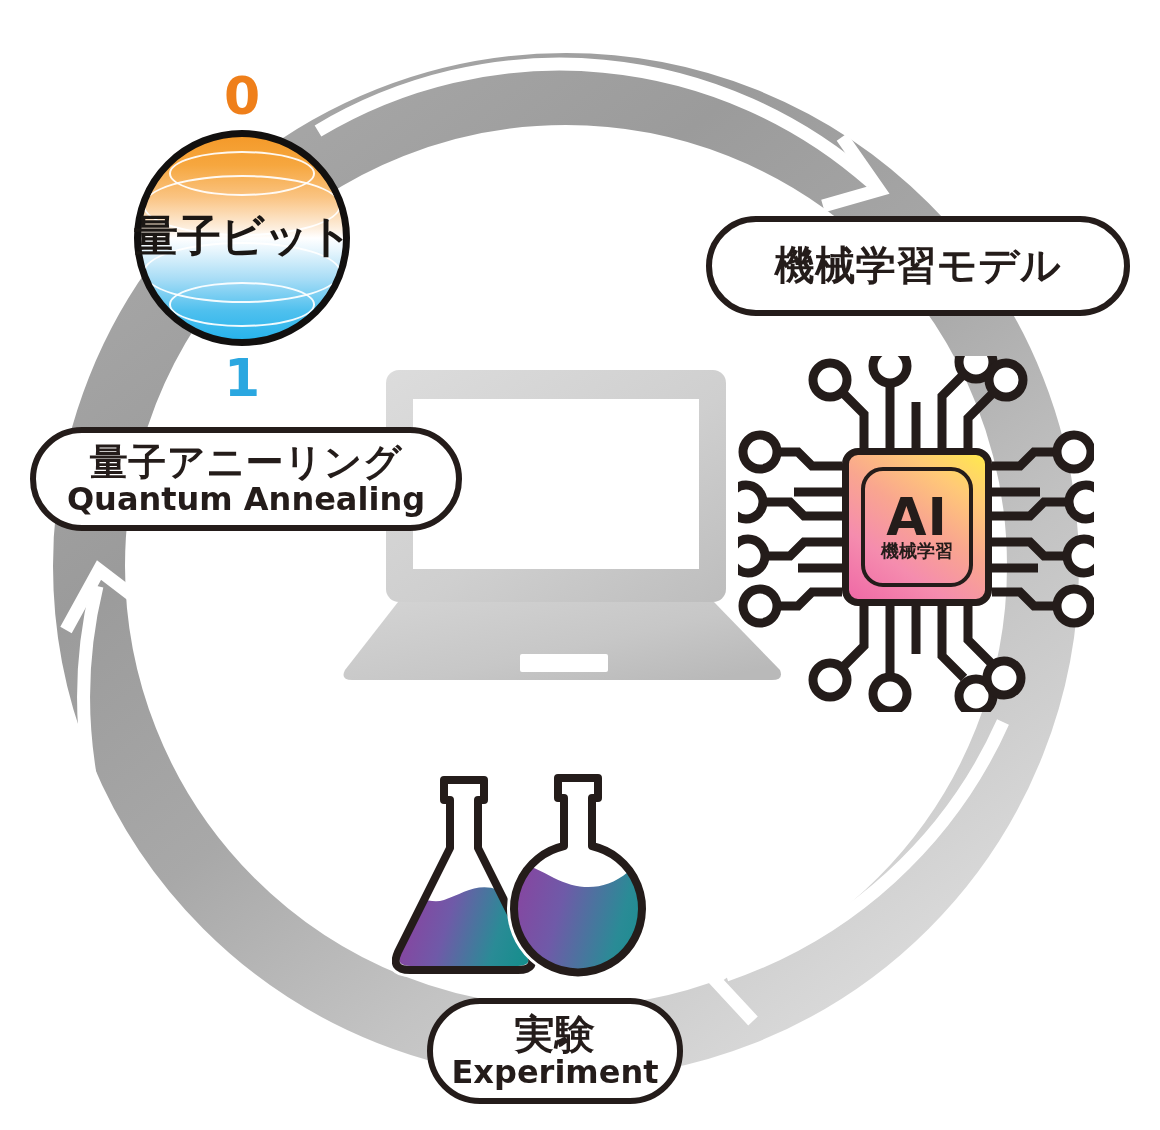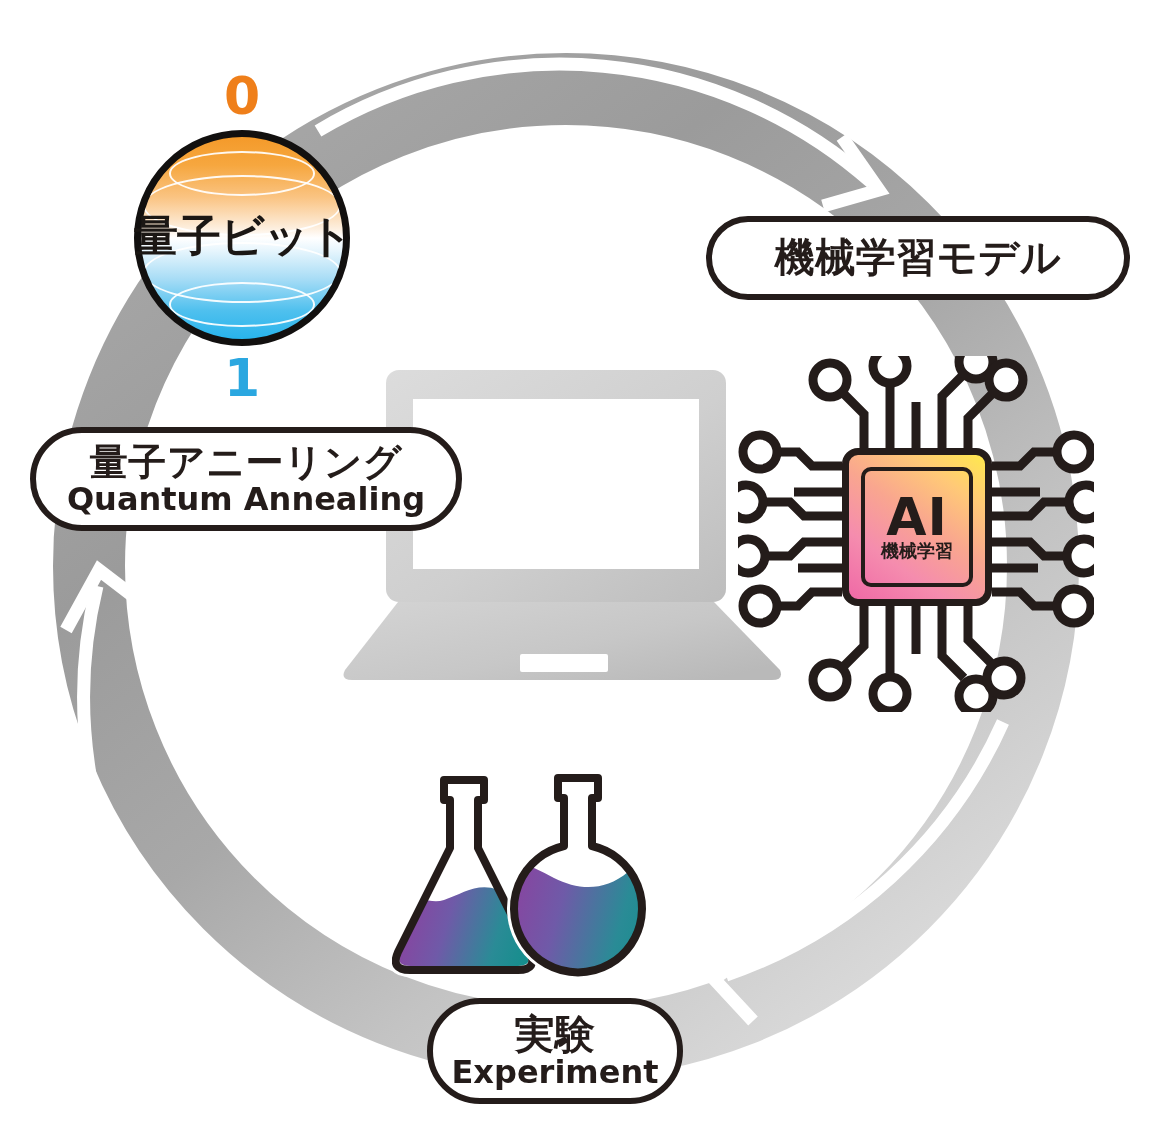--- a/index.html
+++ b/index.html
@@ -32,21 +32,21 @@
   .pill .jp{
     font-weight:700;
     letter-spacing:0.5px;
     white-space:nowrap;
   }
   .pill .en{
     font-weight:700;
     white-space:nowrap;
   }
 
-  #pill-ml{ left:706px; top:216px; width:424px; height:84px; }
+  #pill-ml{ left:706px; top:216px; width:424px; height:100px; }
   #pill-ml .jp{ font-size:40px; margin-bottom:1px; }
   #pill-ml .en{ font-size:33px; }
 
   #pill-qa{ left:30px; top:427px; width:432px; height:104px; }
   #pill-qa .jp{ font-size:38px; margin-bottom:1px; }
   #pill-qa .en{ font-size:32px; }
 
   #pill-exp{ left:427px; top:998px; width:256px; height:106px; }
   #pill-exp .jp{ font-size:40px; margin-bottom:1px; }
   #pill-exp .en{ font-size:32px; }
@@ -102,21 +102,21 @@
     position:absolute; left:104px; top:92px; width:150px; height:158px;
     border-radius:16px;
     border:7px solid #241c1a;
     box-sizing:border-box;
     background:linear-gradient(215deg,#ffe94d 0%,#ffc977 22%,#f9a68f 46%,#f58cae 72%,#ef69a6 100%);
     display:flex;flex-direction:column;align-items:center;justify-content:center;
   }
   #chip-inner{
     position:absolute; left:12px; top:12px; right:12px; bottom:12px;
     border:4px solid #241c1a;
-    border-radius:10px;
+    border-radius:22px;
     box-sizing:border-box;
     display:flex;flex-direction:column;align-items:center;justify-content:center;
     gap:1px;
   }
   #chip-inner .ai{ font-size:52px; font-weight:700; color:#241c1a; line-height:.92; letter-spacing:1px;}
   #chip-inner .ml{ font-size:18px; font-weight:700; color:#241c1a; line-height:1; white-space:nowrap;}
 
   
   #flasks{ position:absolute; left:392px; top:772px; width:296px; height:212px; }
 </style>

